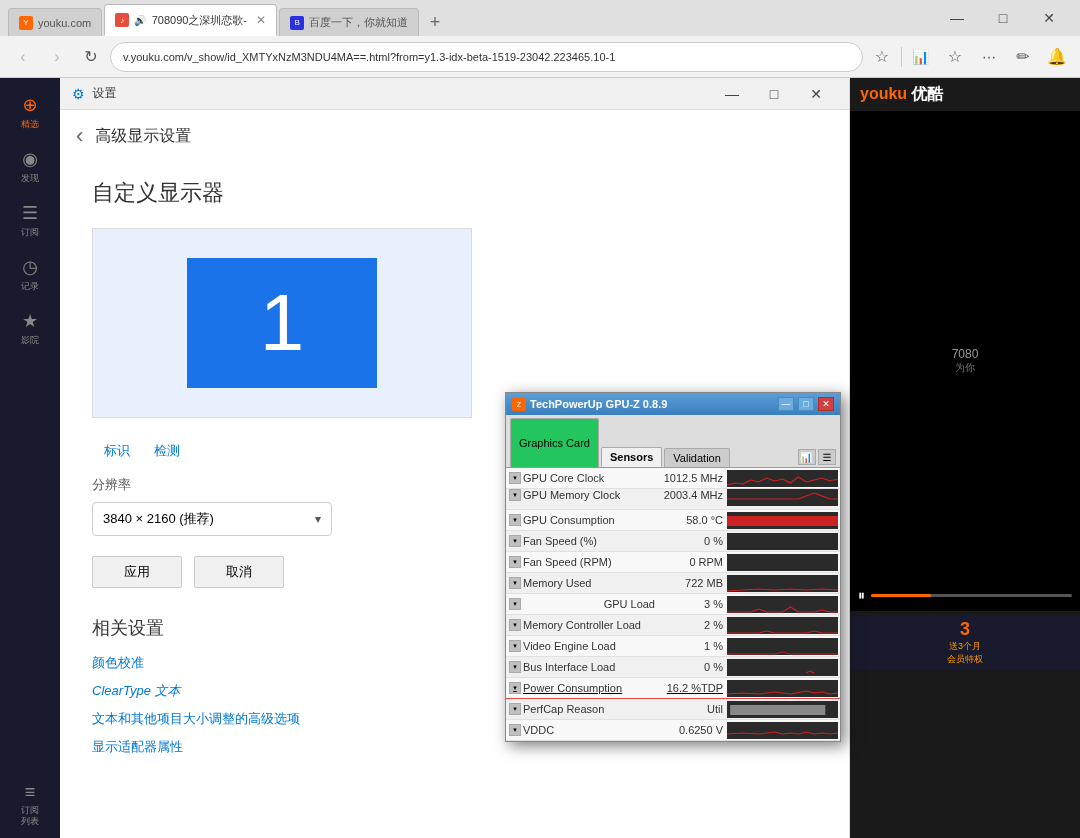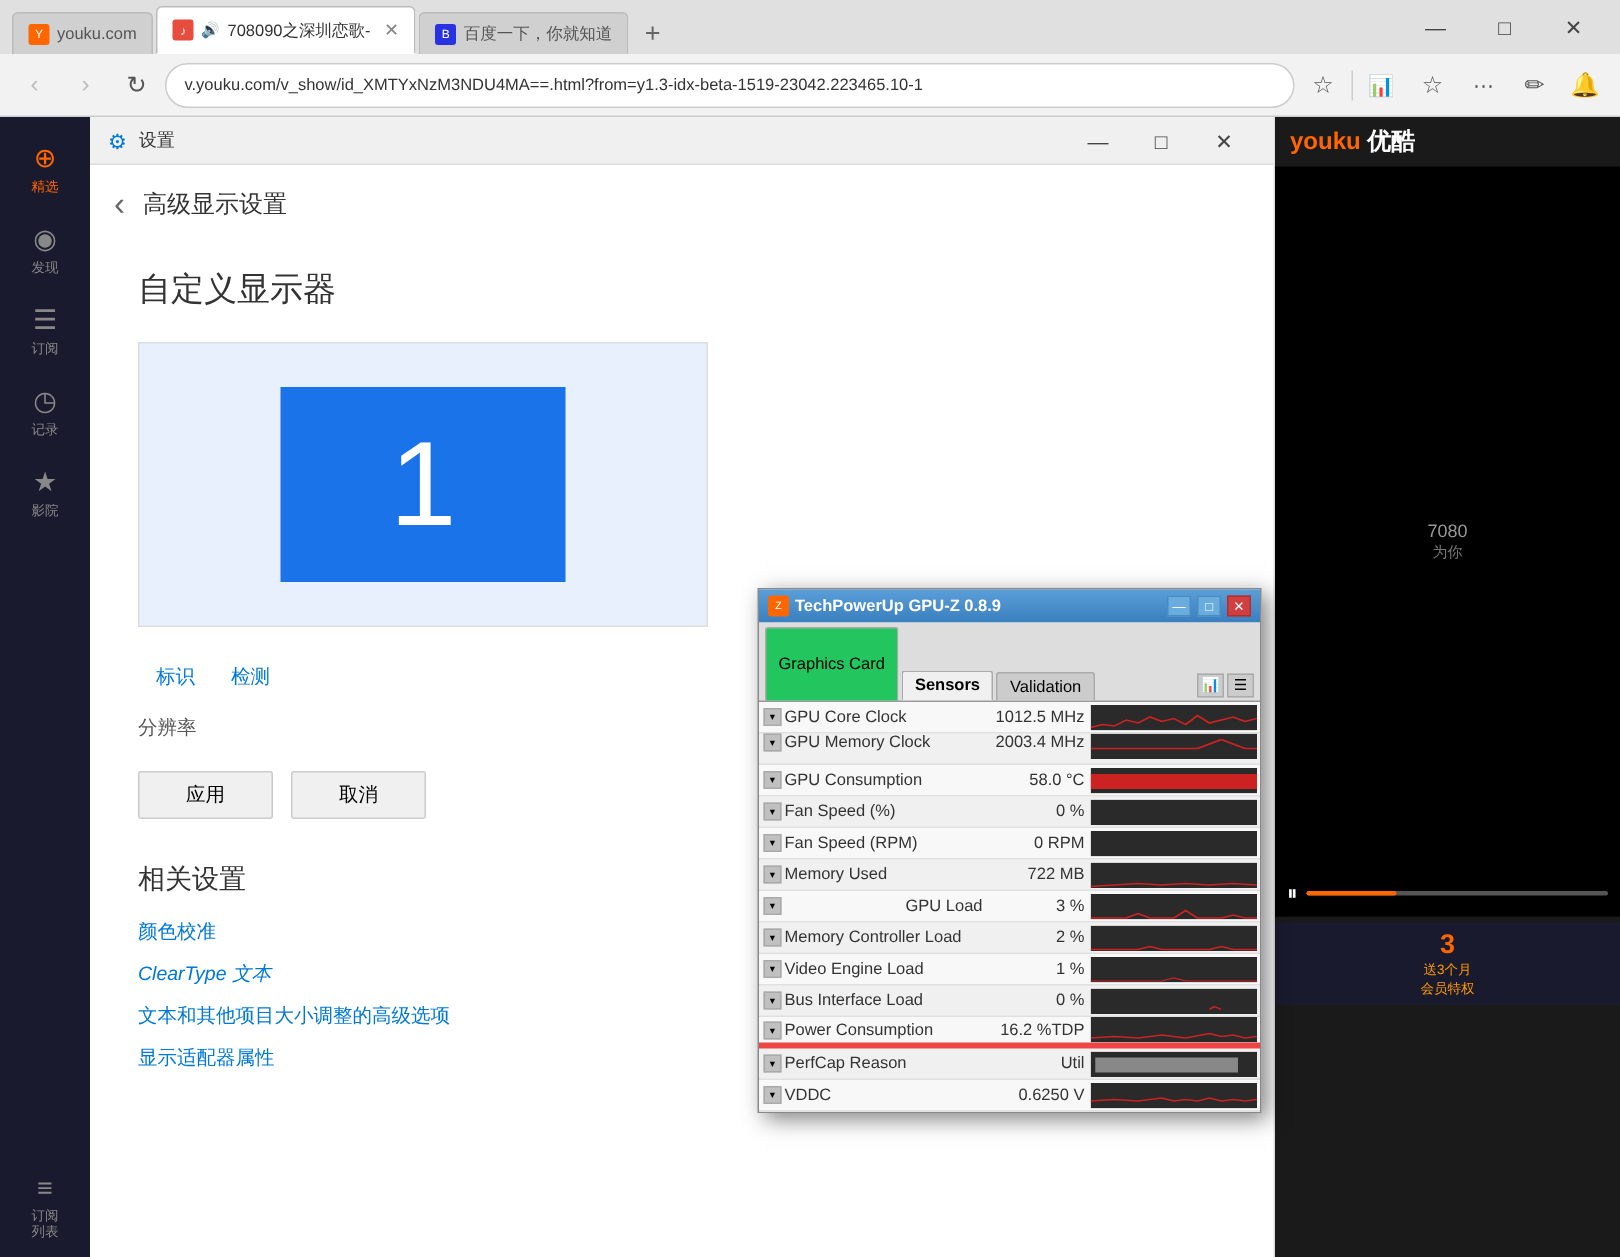--- a/index.html
+++ b/index.html
@@ -109,20 +109,24 @@
           <span style="font-size:80px;color:white;font-weight:300;line-height:1;">1</span>
         </div>
       </div>
 
       <div style="display:flex;gap:24px;margin-bottom:16px;">
         <span style="font-size:13px;color:#0078d7;cursor:pointer;margin-left:12px;">标识</span>
         <span style="font-size:13px;color:#0078d7;cursor:pointer;">检测</span>
       </div>
 
       <div style="font-size:13px;color:#555;margin-bottom:8px;">分辨率</div>
+      <div style="width:240px;height:34px;border:1px solid #ccc;border-radius:4px;padding:0 10px;font-size:13px;display:flex;align-items:center;justify-content:space-between;cursor:pointer;background:white;">
+        <span>3840 × 2160 (推荐)</span>
+        <span style="color:#555;font-size:12px;">▾</span>
+      </div>
 
       <div style="display:flex;gap:12px;margin-top:20px;">
         <button style="width:90px;height:32px;border:1px solid #ccc;background:#f0f0f0;cursor:pointer;font-size:13px;border-radius:2px;">应用</button>
         <button style="width:90px;height:32px;border:1px solid #ccc;background:#f0f0f0;cursor:pointer;font-size:13px;border-radius:2px;">取消</button>
       </div>
 
       <div style="margin-top:28px;">
         <div style="font-size:18px;color:#333;margin-bottom:14px;font-weight:400;">相关设置</div>
         <div style="color:#0078d7;font-size:13px;cursor:pointer;margin-bottom:10px;">颜色校准</div>
         <div style="color:#0078d7;font-size:13px;cursor:pointer;margin-bottom:10px;font-style:italic;">ClearType 文本</div>
@@ -296,21 +300,21 @@
       <div style="width:72px;text-align:right;font-size:11px;color:#333;padding-right:4px;">0 %</div>
       <div style="flex:1;height:17px;overflow:hidden;margin-right:2px;">
         <svg width="100%" height="17" viewBox="0 0 70 17" preserveAspectRatio="none">
           <rect width="70" height="17" fill="#2a2a2a"></rect>
           <line x1="50" y1="14" x2="52" y2="12" stroke="#cc2222" stroke-width="1"></line>
           <line x1="52" y1="12" x2="55" y2="14" stroke="#cc2222" stroke-width="1"></line>
         </svg>
       </div>
     </div>
 
-    <div style="display:flex;align-items:center;height:21px;border-bottom:4px solid #ef4444;background:#f8f8f8;">
+    <div style="display:flex;align-items:center;height:21px;border-bottom:1px solid #ef4444;background:#f8f8f8;text-decoration:underline;">
       <div style="width:12px;height:12px;background:#c0c0c0;border:1px solid #aaa;display:flex;align-items:center;justify-content:center;font-size:7px;cursor:pointer;margin-left:3px;margin-right:2px;flex-shrink:0;">▾</div>
       <div style="width:132px;font-size:11px;color:#333;">Power Consumption</div>
       <div style="width:72px;text-align:right;font-size:11px;color:#333;padding-right:4px;">16.2 %TDP</div>
       <div style="flex:1;height:17px;overflow:hidden;margin-right:2px;">
         <svg width="100%" height="17" viewBox="0 0 70 17" preserveAspectRatio="none">
           <rect width="70" height="17" fill="#2a2a2a"></rect>
           <polyline points="0,14 10,13 20,14 30,12 40,14 50,11 55,13 60,12 65,14 70,13" fill="none" stroke="#cc2222" stroke-width="1"></polyline>
         </svg>
       </div>
     </div>

